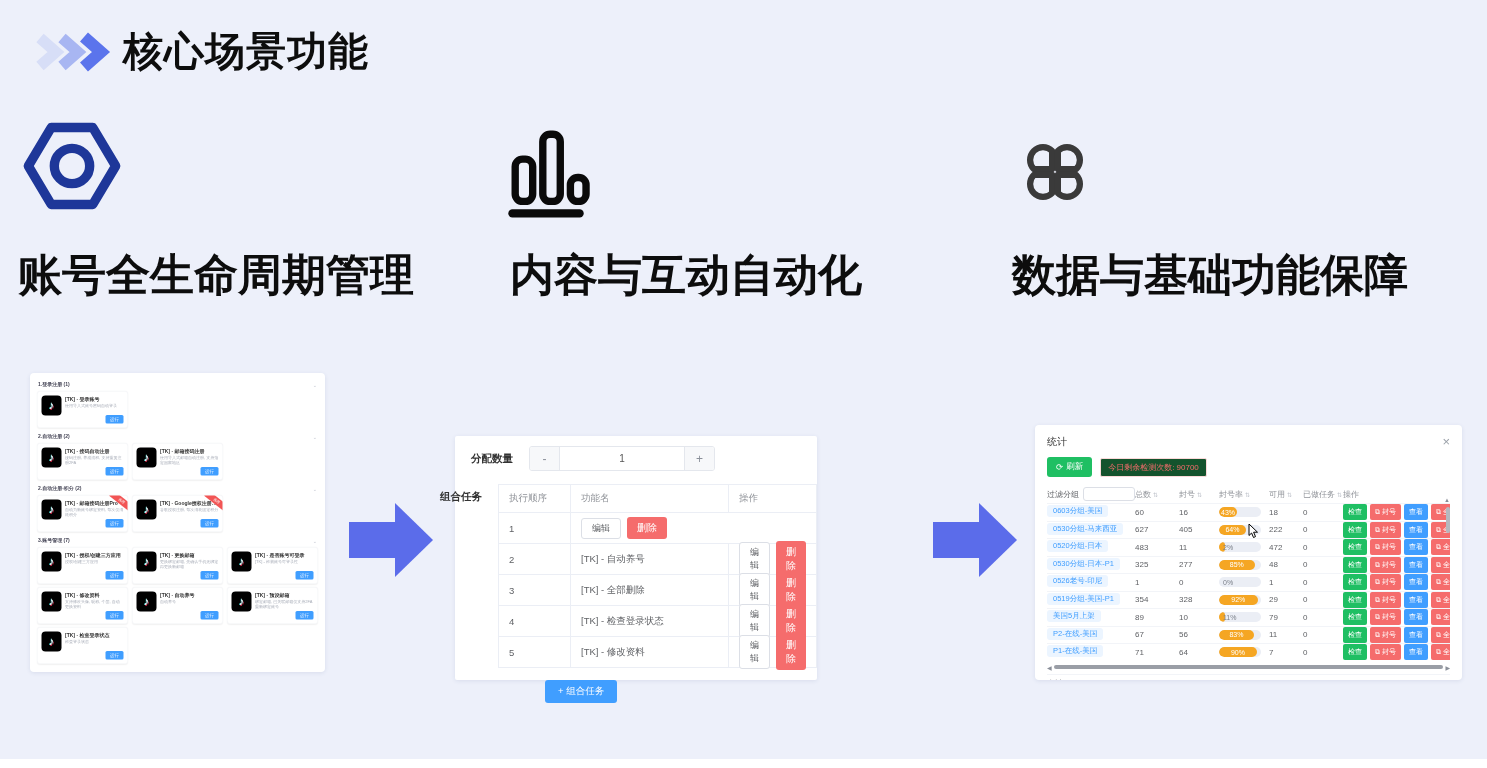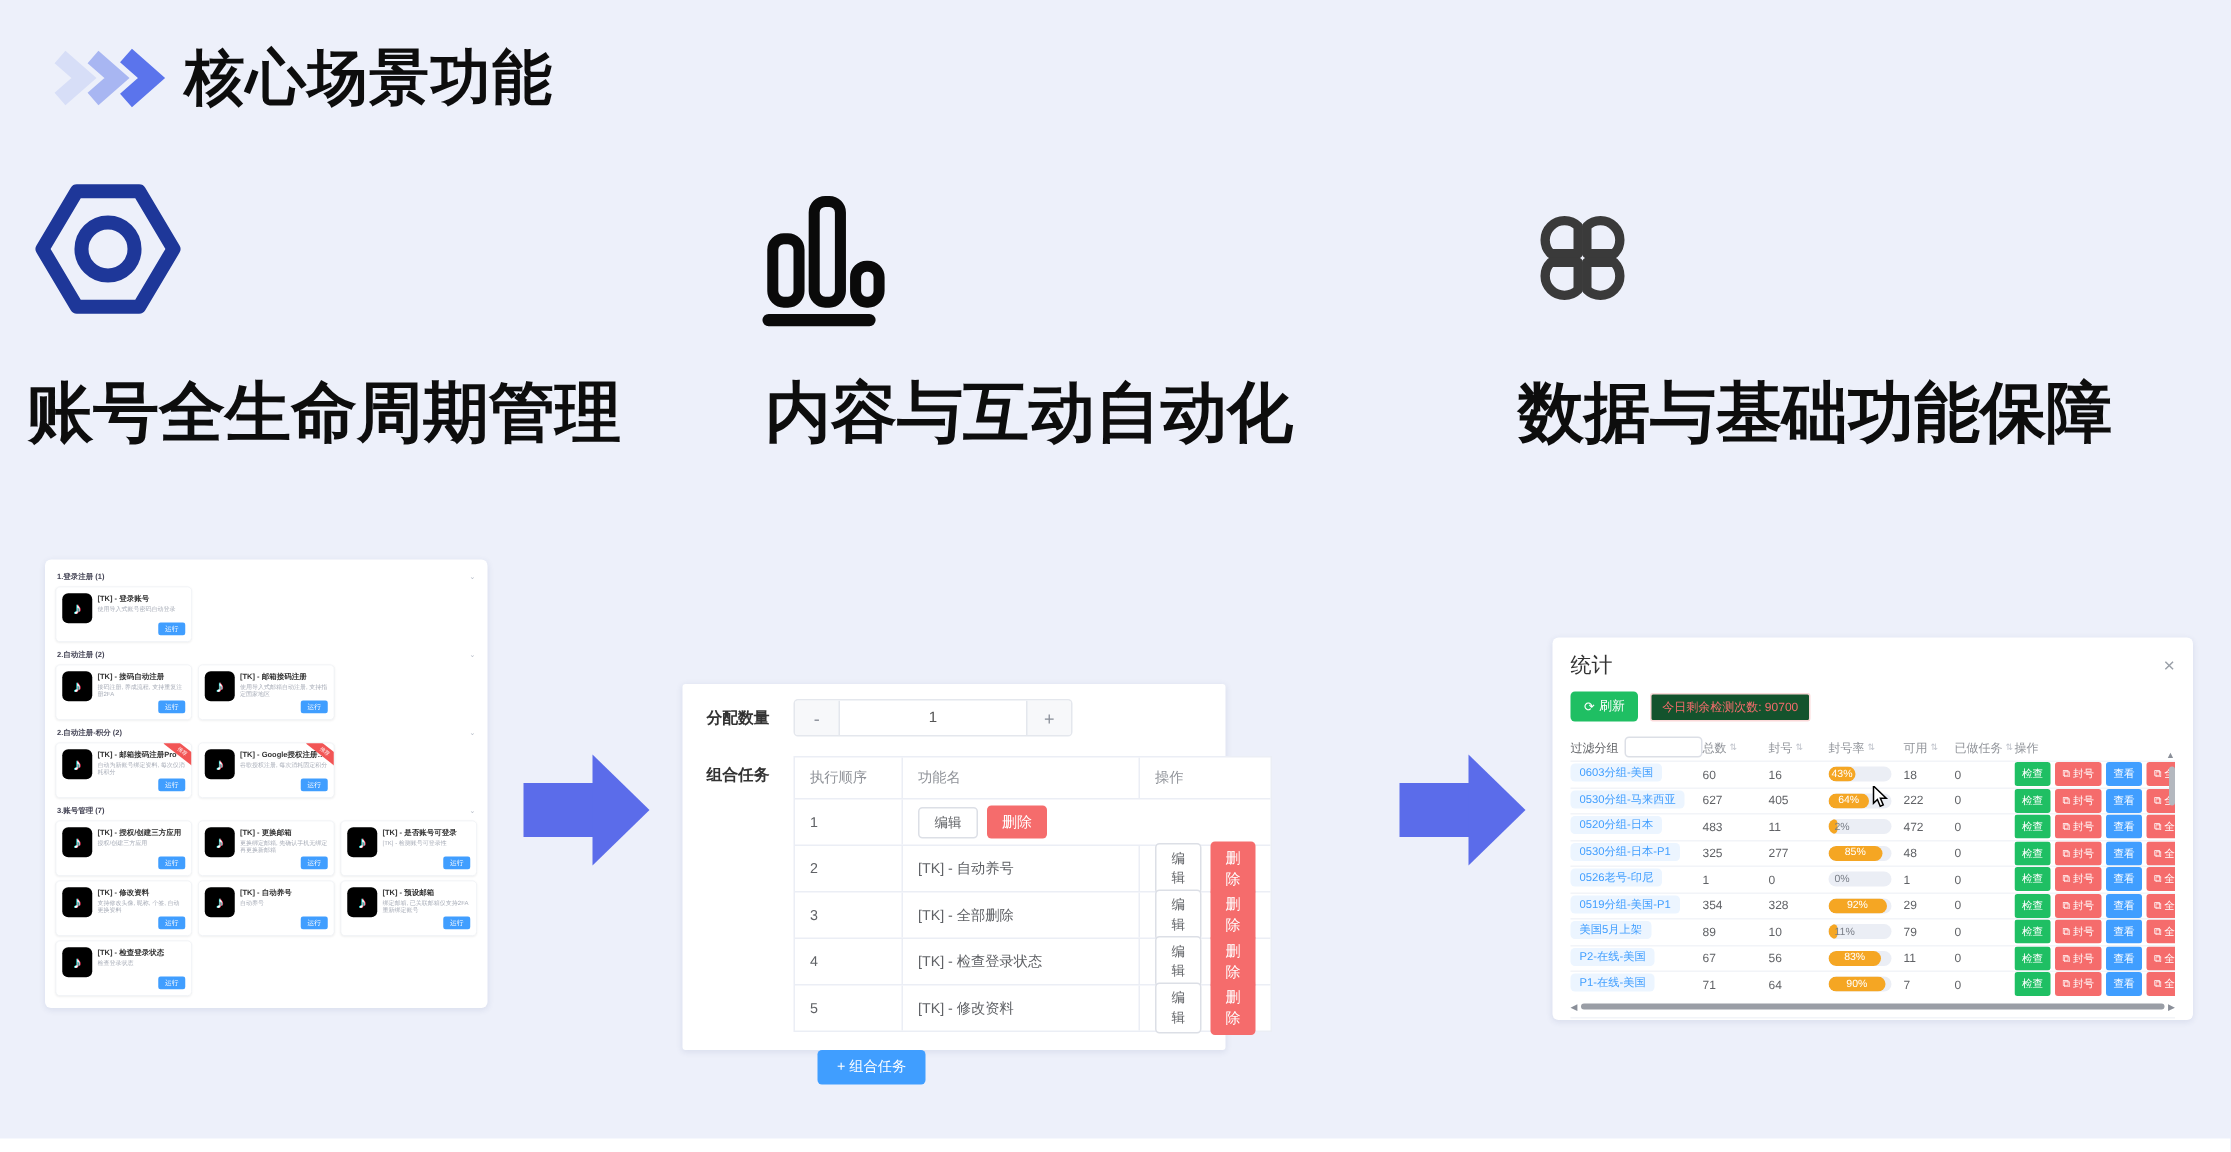--- a/index.html
+++ b/index.html
@@ -49,47 +49,47 @@
     text-shadow:-1px 0 #25f4ee, 1px 1px #fe2c55; }
   .lib-card-body { flex:1; min-width:0; display:flex; flex-direction:column; }
   .lib-card-title { font-size:10px; font-weight:700; color:#333; white-space:nowrap; overflow:hidden; text-overflow:ellipsis; }
   .lib-card-desc { font-size:8px; color:#a8adb8; line-height:10px; max-height:20px; overflow:hidden; margin-top:2px; }
   .lib-run-btn { align-self:flex-end; margin-top:auto; background:#409eff; color:#fff; font-size:9px;
     border:none; border-radius:3px; padding:2px 9px; cursor:pointer; }
   .lib-ribbon { position:absolute; top:4px; right:-14px; width:52px; transform:rotate(38deg);
     background:#f25555; color:#fff; font-size:7px; text-align:center; padding:2px 0; }
 
   
-  #task-panel { left:455px; top:456px; width:362px; height:244px; padding:10px 0 16px 16px; border-radius:2px; }
+  #task-panel { left:455px; top:436px; width:362px; height:244px; padding:10px 0 16px 16px; border-radius:2px; }
   .task-row-line { display:flex; align-items:flex-start; }
   .task-label { width:58px; font-size:10.5px; font-weight:700; color:#333; padding-top:6px; flex:none; }
   .stepper { display:flex; width:186px; height:25px; border:1px solid #e4e7ed; border-radius:3px; background:#fff; overflow:hidden; }
   .stepper-btn { width:30px; display:flex; align-items:center; justify-content:center;
     background:#f7f8fa; color:#8a8f99; font-size:12px; border:none; cursor:pointer; }
   .stepper-btn.minus { border-right:1px solid #e4e7ed; }
   .stepper-btn.plus { border-left:1px solid #e4e7ed; }
   .stepper-value { flex:1; display:flex; align-items:center; justify-content:center; font-size:10px; color:#555; }
-  .combo-line { margin-top:13px; }
+  .combo-line { margin-top:13px;justify-content:flex-end; }
   .task-table { width:334px; border:1px solid #ebeef5; background:#fff; }
   .t-row { display:grid; grid-template-columns:72px 158px 1fr; }
   .t-row > div { padding:0 10px; display:flex; align-items:center; height:30px; border-right:1px solid #ebeef5; }
   .t-row > div:last-child { border-right:none; }
   .t-head > div { height:27px; color:#909399; font-size:9.5px; }
   .t-body .t-row { border-top:1px solid #ebeef5; color:#606266; font-size:9.5px; }
   .btn-edit { background:#fff; border:1px solid #dcdfe6; color:#606266; font-size:9px;
     border-radius:3px; padding:3px 10px; cursor:pointer; }
   .btn-del { background:#f56c6c; border:none; color:#fff; font-size:10px;
     border-radius:3px; padding:4px 10px; margin-left:6px; cursor:pointer; }
   .btn-add { margin:12px 0 0 74px; background:#409eff; color:#fff; border:none; border-radius:3px;
     font-size:9.5px; padding:5px 13px; cursor:pointer; }
 
   
   #stats-panel { left:1035px; top:425px; width:427px; height:255px; padding:10px 12px; overflow:hidden; }
   .stats-titlebar { display:flex; justify-content:space-between; align-items:center; }
-  .stats-title { font-size:14px; color:#333; }
+  .stats-title { font-size:10px; color:#333; }
   .stats-close { color:#9aa0a8; font-size:13px; line-height:10px; cursor:pointer; }
   .stats-btnrow { display:flex; align-items:center; gap:8px; margin-top:8px; }
   .btn-refresh { background:#1fbf63; color:#fff; border:none; border-radius:3px; font-size:8.5px;
     padding:4px 9px; cursor:pointer; display:flex; align-items:center; gap:3px; }
   .quota-badge { background:#14532d; border:1px solid #fbd9d9; color:#f56c6c; font-size:8px;
     border-radius:2px; padding:3px 7px; }
   .stats-table { margin-top:8px; position:relative; }
   .s-row { display:grid; grid-template-columns:88px 44px 40px 50px 34px 40px 1fr; align-items:center; }
   .s-head { height:18px; color:#909399; font-size:8px; }
   .s-head .col { display:flex; align-items:center; gap:2px; white-space:nowrap; }

